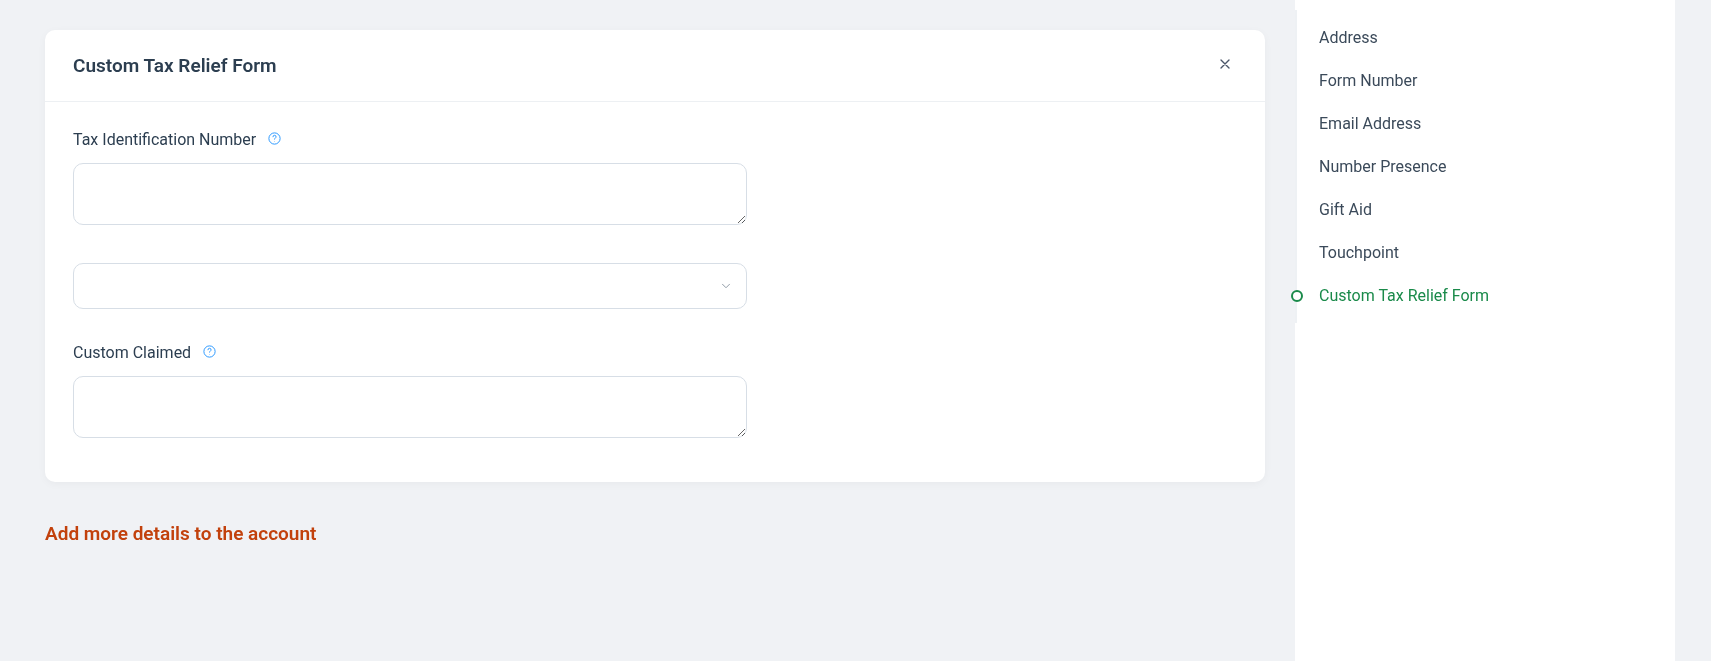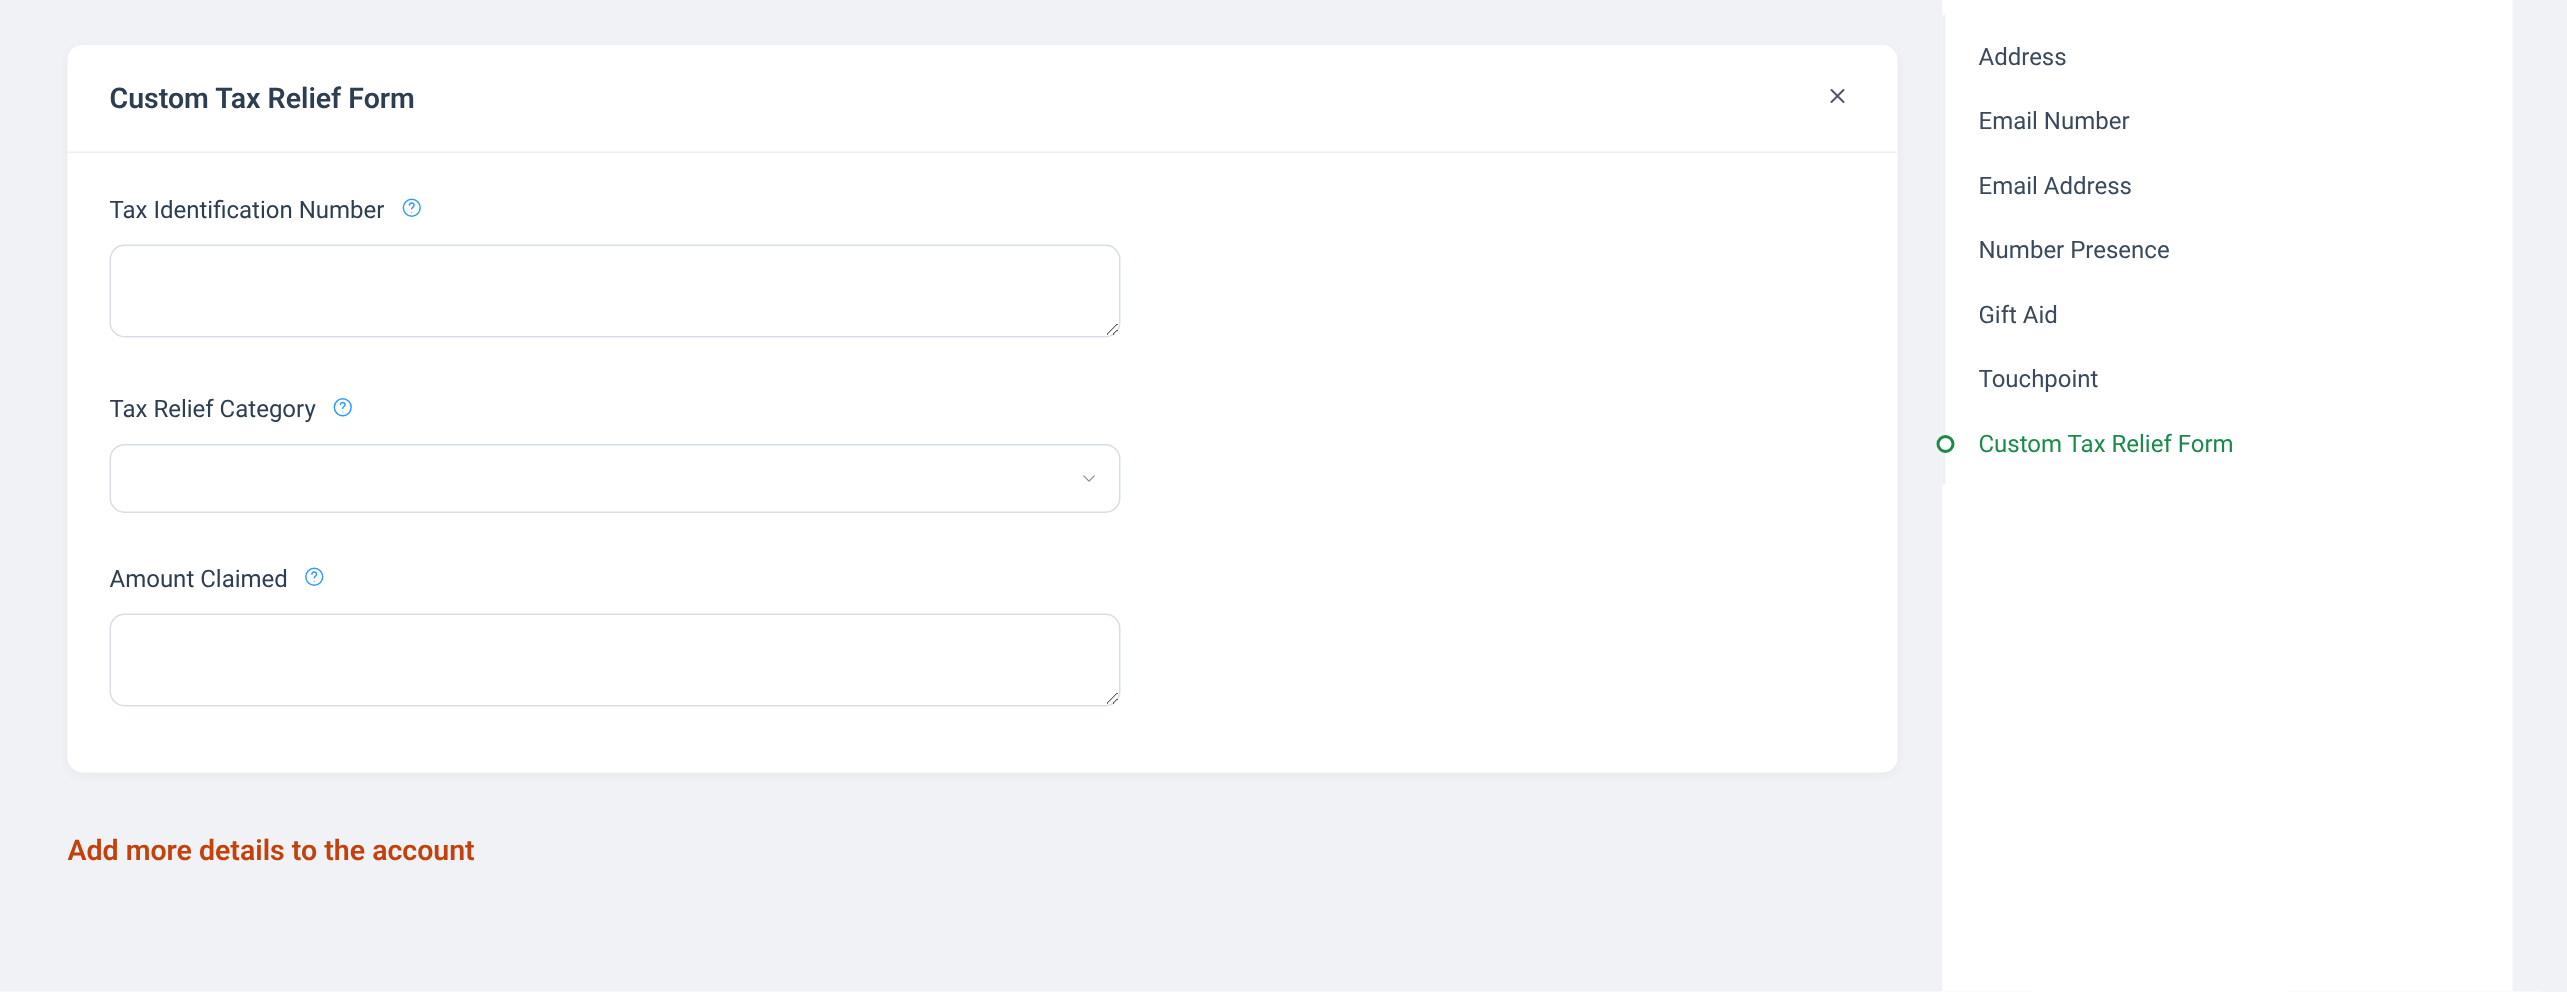--- a/index.html
+++ b/index.html
@@ -211,45 +211,35 @@
                   <circle cx="12" cy="12" r="9"></circle>
                   <path d="M9.5 9.2a2.5 2.5 0 0 1 5 .3c0 1.5-2.5 2-2.5 3.5" stroke-linecap="round"></path>
                   <circle cx="12" cy="17" r="0.6" fill="#2f9bff" stroke="none"></circle>
                 </svg>
             </span>
           </div>
           <textarea class="textarea-input" style=""></textarea>
         </div>
 
         <div class="form-group">
-          <div class="form-label-row">
-            <label class="form-label">Tax Relief Category</label>
-            <span class="help-icon">
-              <svg viewBox="0 0 24 24">
-                  <circle cx="12" cy="12" r="9"></circle>
-                  <path d="M9.5 9.2a2.5 2.5 0 0 1 5 .3c0 1.5-2.5 2-2.5 3.5" stroke-linecap="round"></path>
-                  <circle cx="12" cy="17" r="0.6" fill="#2f9bff" stroke="none"></circle>
-                </svg>
-            </span>
-          </div>
           <div class="select-wrap">
             <select class="select-input">
               <option value=""></option>
             </select>
             <span class="chevron-down">
               <svg viewBox="0 0 24 24">
                   <path d="m6 9 6 6 6-6" stroke-linecap="round" stroke-linejoin="round"></path>
                 </svg>
             </span>
           </div>
         </div>
 
         <div class="form-group">
           <div class="form-label-row">
-            <label class="form-label">Amount Claimed</label>
+            <label class="form-label">Custom Claimed</label>
             <span class="help-icon">
               <svg viewBox="0 0 24 24">
                   <circle cx="12" cy="12" r="9"></circle>
                   <path d="M9.5 9.2a2.5 2.5 0 0 1 5 .3c0 1.5-2.5 2-2.5 3.5" stroke-linecap="round"></path>
                   <circle cx="12" cy="17" r="0.6" fill="#2f9bff" stroke="none"></circle>
                 </svg>
             </span>
           </div>
           <textarea class="textarea-input" style=""></textarea>
         </div>
@@ -261,21 +251,21 @@
 
   </div>
 
   <div class="side-col">
     <nav class="side-nav">
 
     <div class="side-item">
           <span>Address</span>
         </div>
         <div class="side-item">
-          <span>Email Number</span>
+          <span>Form Number</span>
         </div>
         <div class="side-item">
           <span>Email Address</span>
         </div>
         <div class="side-item">
           <span>Number Presence</span>
         </div>
         <div class="side-item">
           <span>Gift Aid</span>
         </div>

